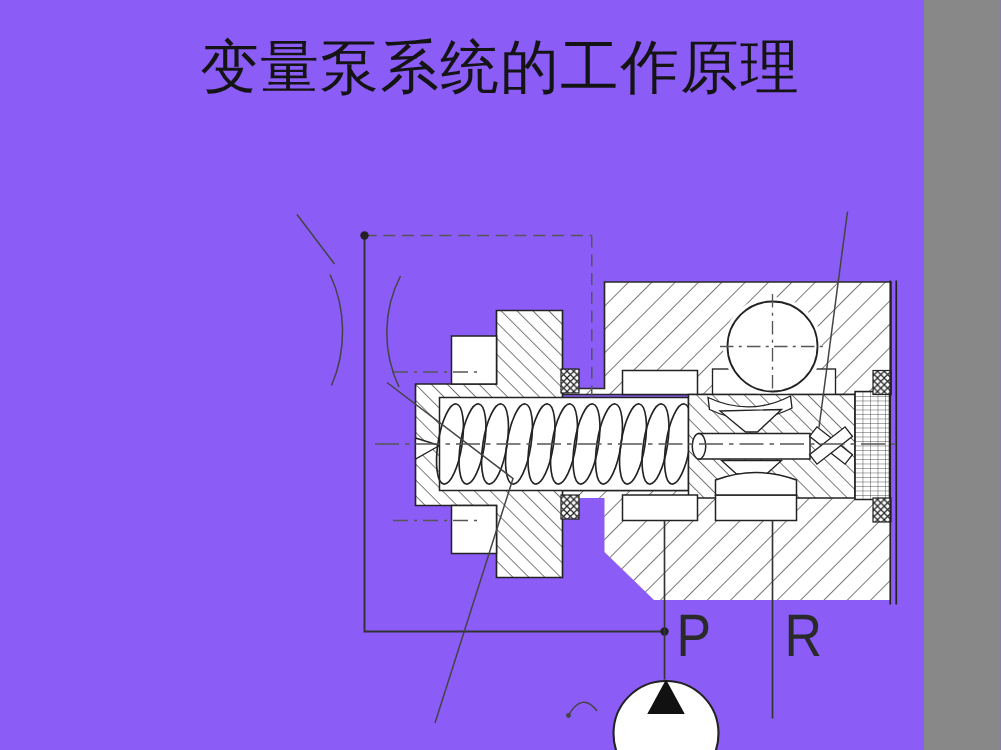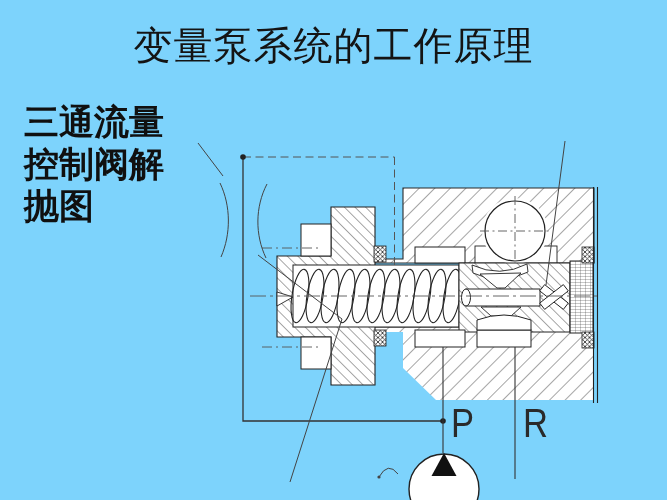--- a/index.html
+++ b/index.html
@@ -1,17 +1,17 @@
 <!DOCTYPE html>
 <html><head>
 <meta charset="utf-8">
 <style>
   html,body{margin:0;padding:0;background:#888;}
   .slide{
-    position:relative;width:667px;height:500px;background:#7dd3fc;
+    position:relative;width:616px;height:500px;background:#8b5cf6;
     overflow:hidden;font-family:"Liberation Serif","DejaVu Serif",serif;
   }
   .slide-title{
     position:absolute;top:20px;left:0;width:667px;height:52px;
     text-align:center;font-size:39px;line-height:52px;font-weight:400;
     color:#141414;letter-spacing:1px;white-space:nowrap;
   }
   .caption{
     position:absolute;left:24px;top:102px;width:170px;
     font-size:35px;line-height:42px;font-weight:700;color:#101010;
@@ -23,25 +23,20 @@
     font-weight:400;fill:#2a2a2a;
   }
 </style>
 </head>
 <body>
 
 <div class="slide">
 
   <div class="slide-title">变量泵系统的工作原理</div>
 
-  <div class="caption">
-    <div>三通流量</div>
-    <div>控制阀解</div>
-    <div>抛图</div>
-  </div>
 
   <svg class="drawing" width="667" height="500" viewBox="0 0 667 500" xmlns="http://www.w3.org/2000/svg">
     <defs>
       <pattern id="hUp" width="11" height="11" patternUnits="userSpaceOnUse" patternTransform="rotate(-45)">
         <rect width="11" height="11" fill="#ffffff"></rect>
         <line x1="0" y1="0" x2="11" y2="0" stroke="#3a3a3a" stroke-width="0.9"></line>
       </pattern>
       <pattern id="hDn" width="7.5" height="7.5" patternUnits="userSpaceOnUse" patternTransform="rotate(45)">
         <rect width="7.5" height="7.5" fill="#ffffff"></rect>
         <line x1="0" y1="0" x2="7.5" y2="0" stroke="#3a3a3a" stroke-width="0.9"></line>

